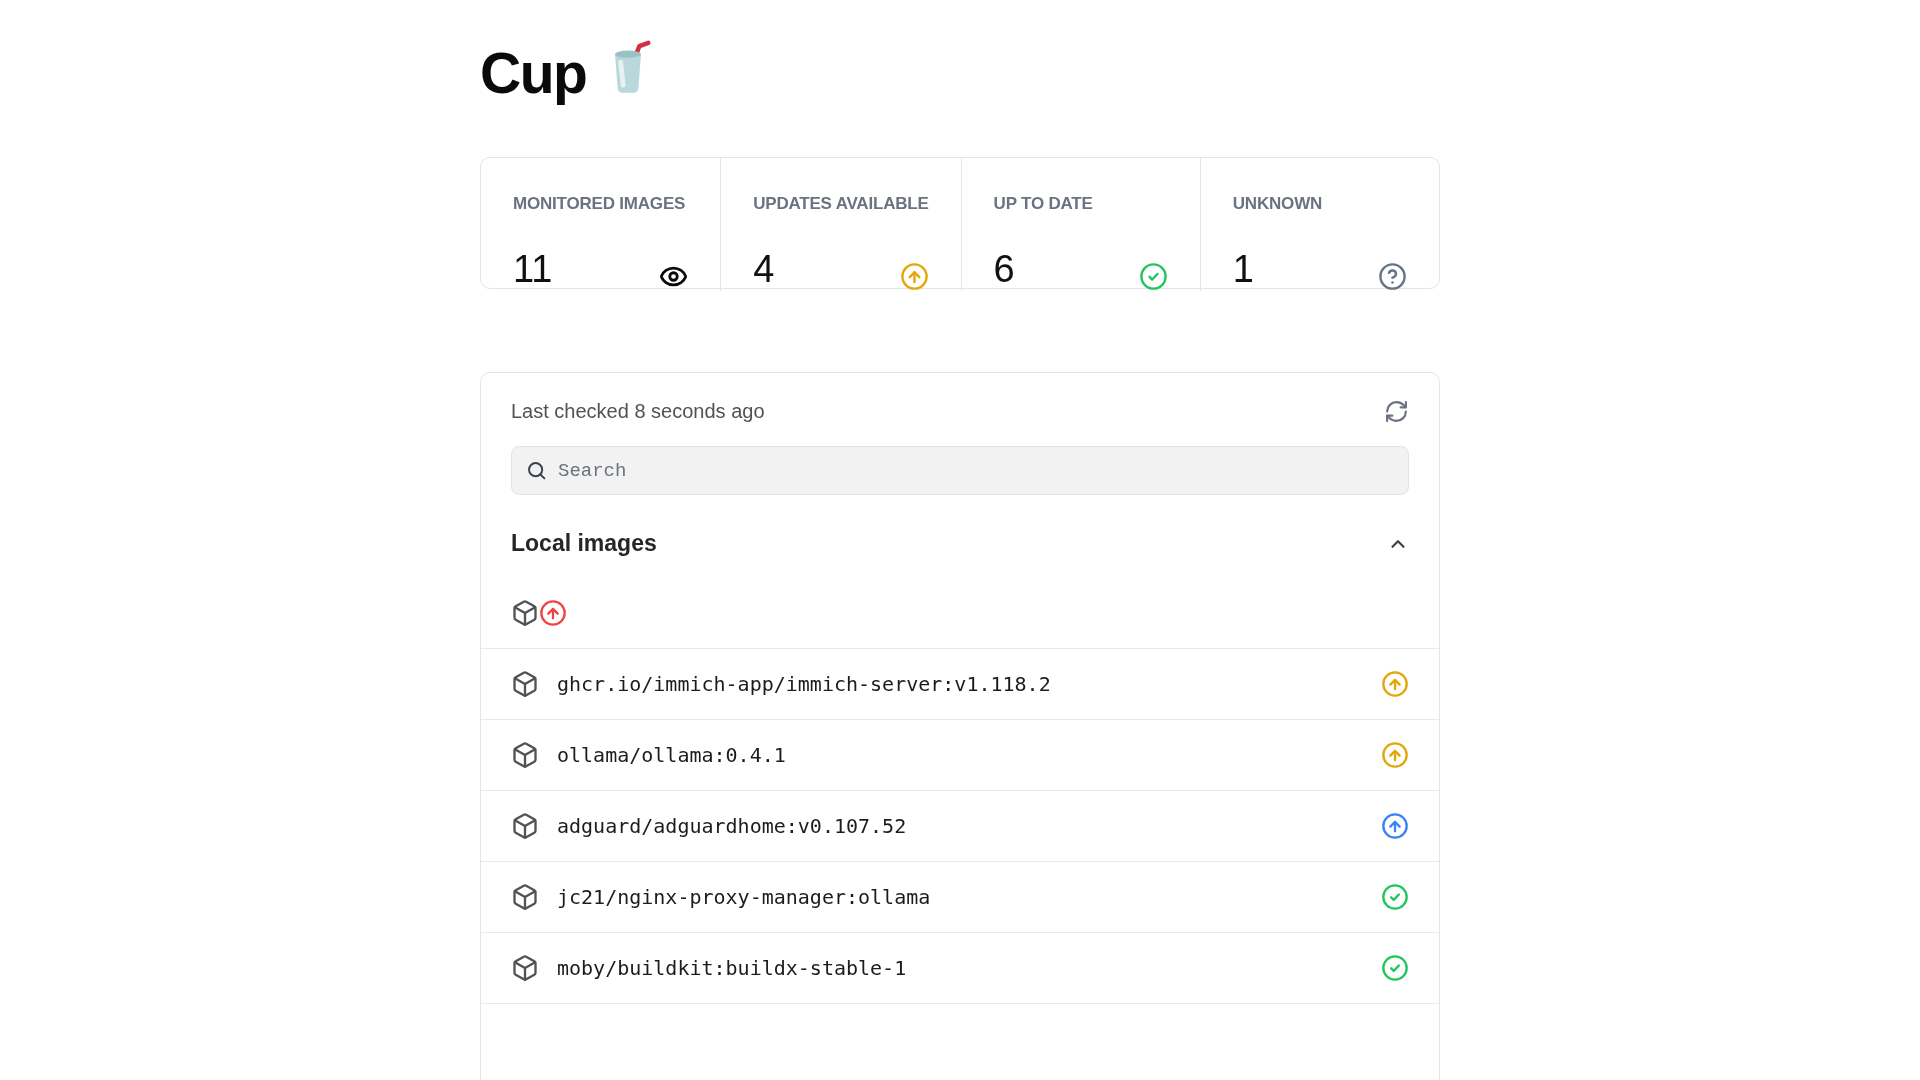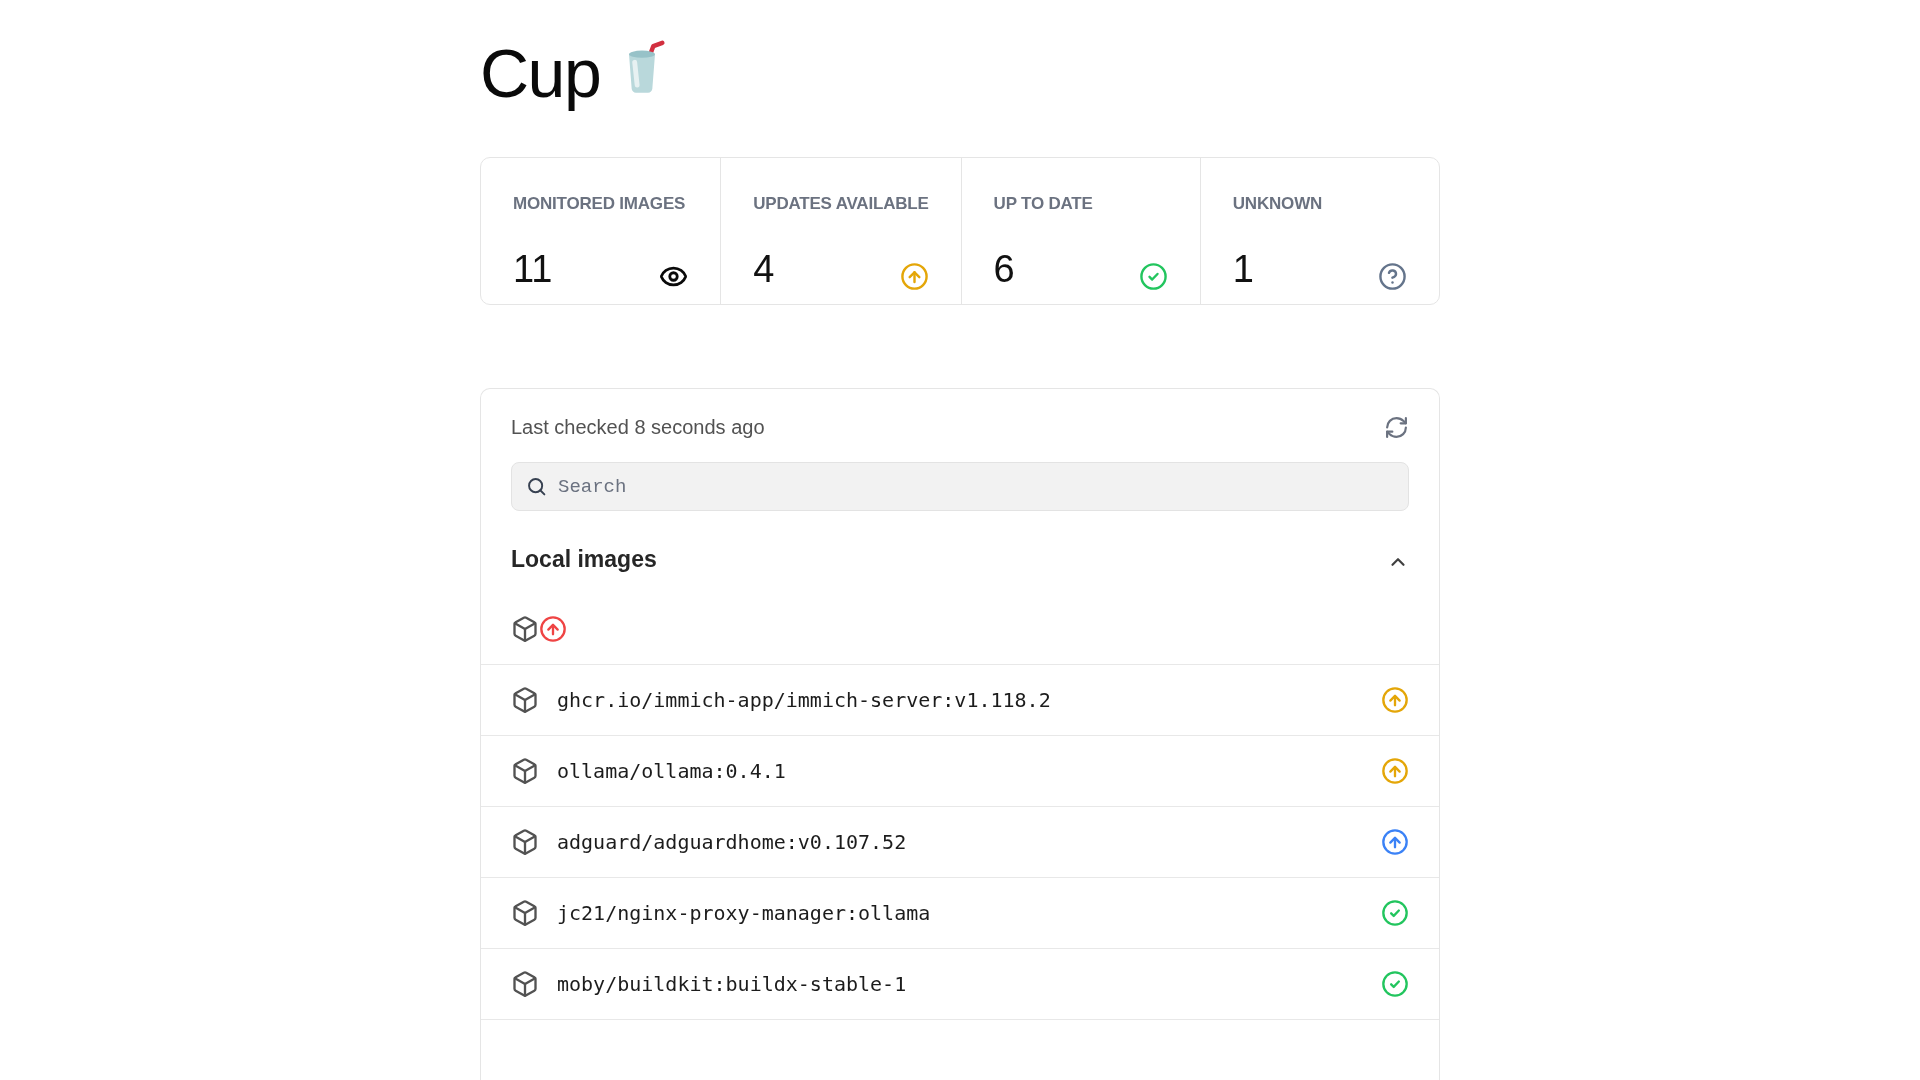--- a/index.html
+++ b/index.html
@@ -1,45 +1,45 @@
 <!DOCTYPE html>
 <html><head>
 <meta charset="utf-8">
 <style>
   html,body{margin:0;padding:0;background:#ffffff;width:1920px;height:1080px;overflow:hidden;}
   body{font-family:"Liberation Sans",sans-serif;color:#111;}
   .main{width:960px;margin:0 auto;}
 
   
   .title-row{margin-top:36px;display:flex;align-items:center;gap:16px;}
-  .title{font-size:68px;line-height:75px;font-weight:400;letter-spacing:-1.5px;color:#0a0a0a;}
+  .title{font-size:57px;line-height:75px;font-weight:700;letter-spacing:-1.5px;color:#0a0a0a;}
   .cup-emoji{display:inline-block;margin-top:-8px;}
 
   
-  .stats-card{margin-top:46px;height:148px;box-sizing:border-box;border:1px solid #e5e5e5;border-radius:10px;display:grid;grid-template-columns:repeat(4,1fr);background:#fff;}
+  .stats-card{margin-top:46px;height:132px;box-sizing:border-box;border:1px solid #e5e5e5;border-radius:10px;display:grid;grid-template-columns:repeat(4,1fr);background:#fff;}
   .stat-cell{padding:36px 32px 0 32px;box-sizing:border-box;}
   .stat-cell + .stat-cell{border-left:1px solid #e5e5e5;}
   .stat-label{font-size:17px;font-weight:700;color:#6b7280;letter-spacing:-0.2px;white-space:nowrap;}
   .stat-row{display:flex;justify-content:space-between;align-items:flex-end;margin-top:34px;}
   .stat-value{font-size:38px;font-weight:500;color:#111;}
   .stat-icon svg{width:29px;height:29px;display:block;}
 
   
   .panel{margin-top:83px;border:1px solid #e5e5e5;border-bottom:none;border-radius:10px 10px 0 0;height:780px;box-sizing:border-box;background:#fff;}
   .panel-header{display:flex;justify-content:space-between;align-items:center;margin:26px 30px 0 30px;}
   .last-checked{font-size:20px;color:#525252;}
   .refresh-btn{background:none;border:none;padding:0;cursor:pointer;color:#6b7280;}
   .refresh-btn svg{width:25px;height:25px;display:block;}
 
   .search{margin:22px 30px 0 30px;height:49px;box-sizing:border-box;background:#f2f2f2;border:1px solid #e3e3e3;border-radius:8px;display:flex;align-items:center;padding:0 14px;gap:9px;font-family:Liberation Mono, monospace;}
   .search svg{width:21px;height:21px;color:#374151;flex:none;}
   .search input{flex:1;border:none;background:transparent;outline:none;font-size:19px;color:#111;font-family:inherit;}
   .search input::placeholder{color:#6b7280;opacity:1;}
 
-  .section-header{display:flex;justify-content:space-between;align-items:flex-end;margin:35px 30px 0 30px;cursor:pointer;}
+  .section-header{display:flex;justify-content:space-between;align-items:center;margin:35px 30px 0 30px;cursor:pointer;}
   .section-title{font-size:23px;font-weight:700;color:#262626;}
   .chevron{color:#404040;}
   .chevron svg{width:22px;height:22px;display:block;}
 
   .image-list{margin-top:21px;}
   .image-row{display:flex;align-items:center;height:71px;padding:0 30px;box-sizing:border-box;border-bottom:1px solid #e8e8e8;cursor:pointer;background:#fff;}
   .row-box-icon{color:#525252;flex:none;display:flex;}
   .row-box-icon svg{width:28px;height:28px;display:block;}
   .image-name{margin-left:18px;font-family:"DejaVu Sans Mono","Liberation Mono",monospace;font-size:20px;color:#1c1c1c;flex:1;white-space:nowrap;}
   .status-icon{flex:none;display:flex;}

